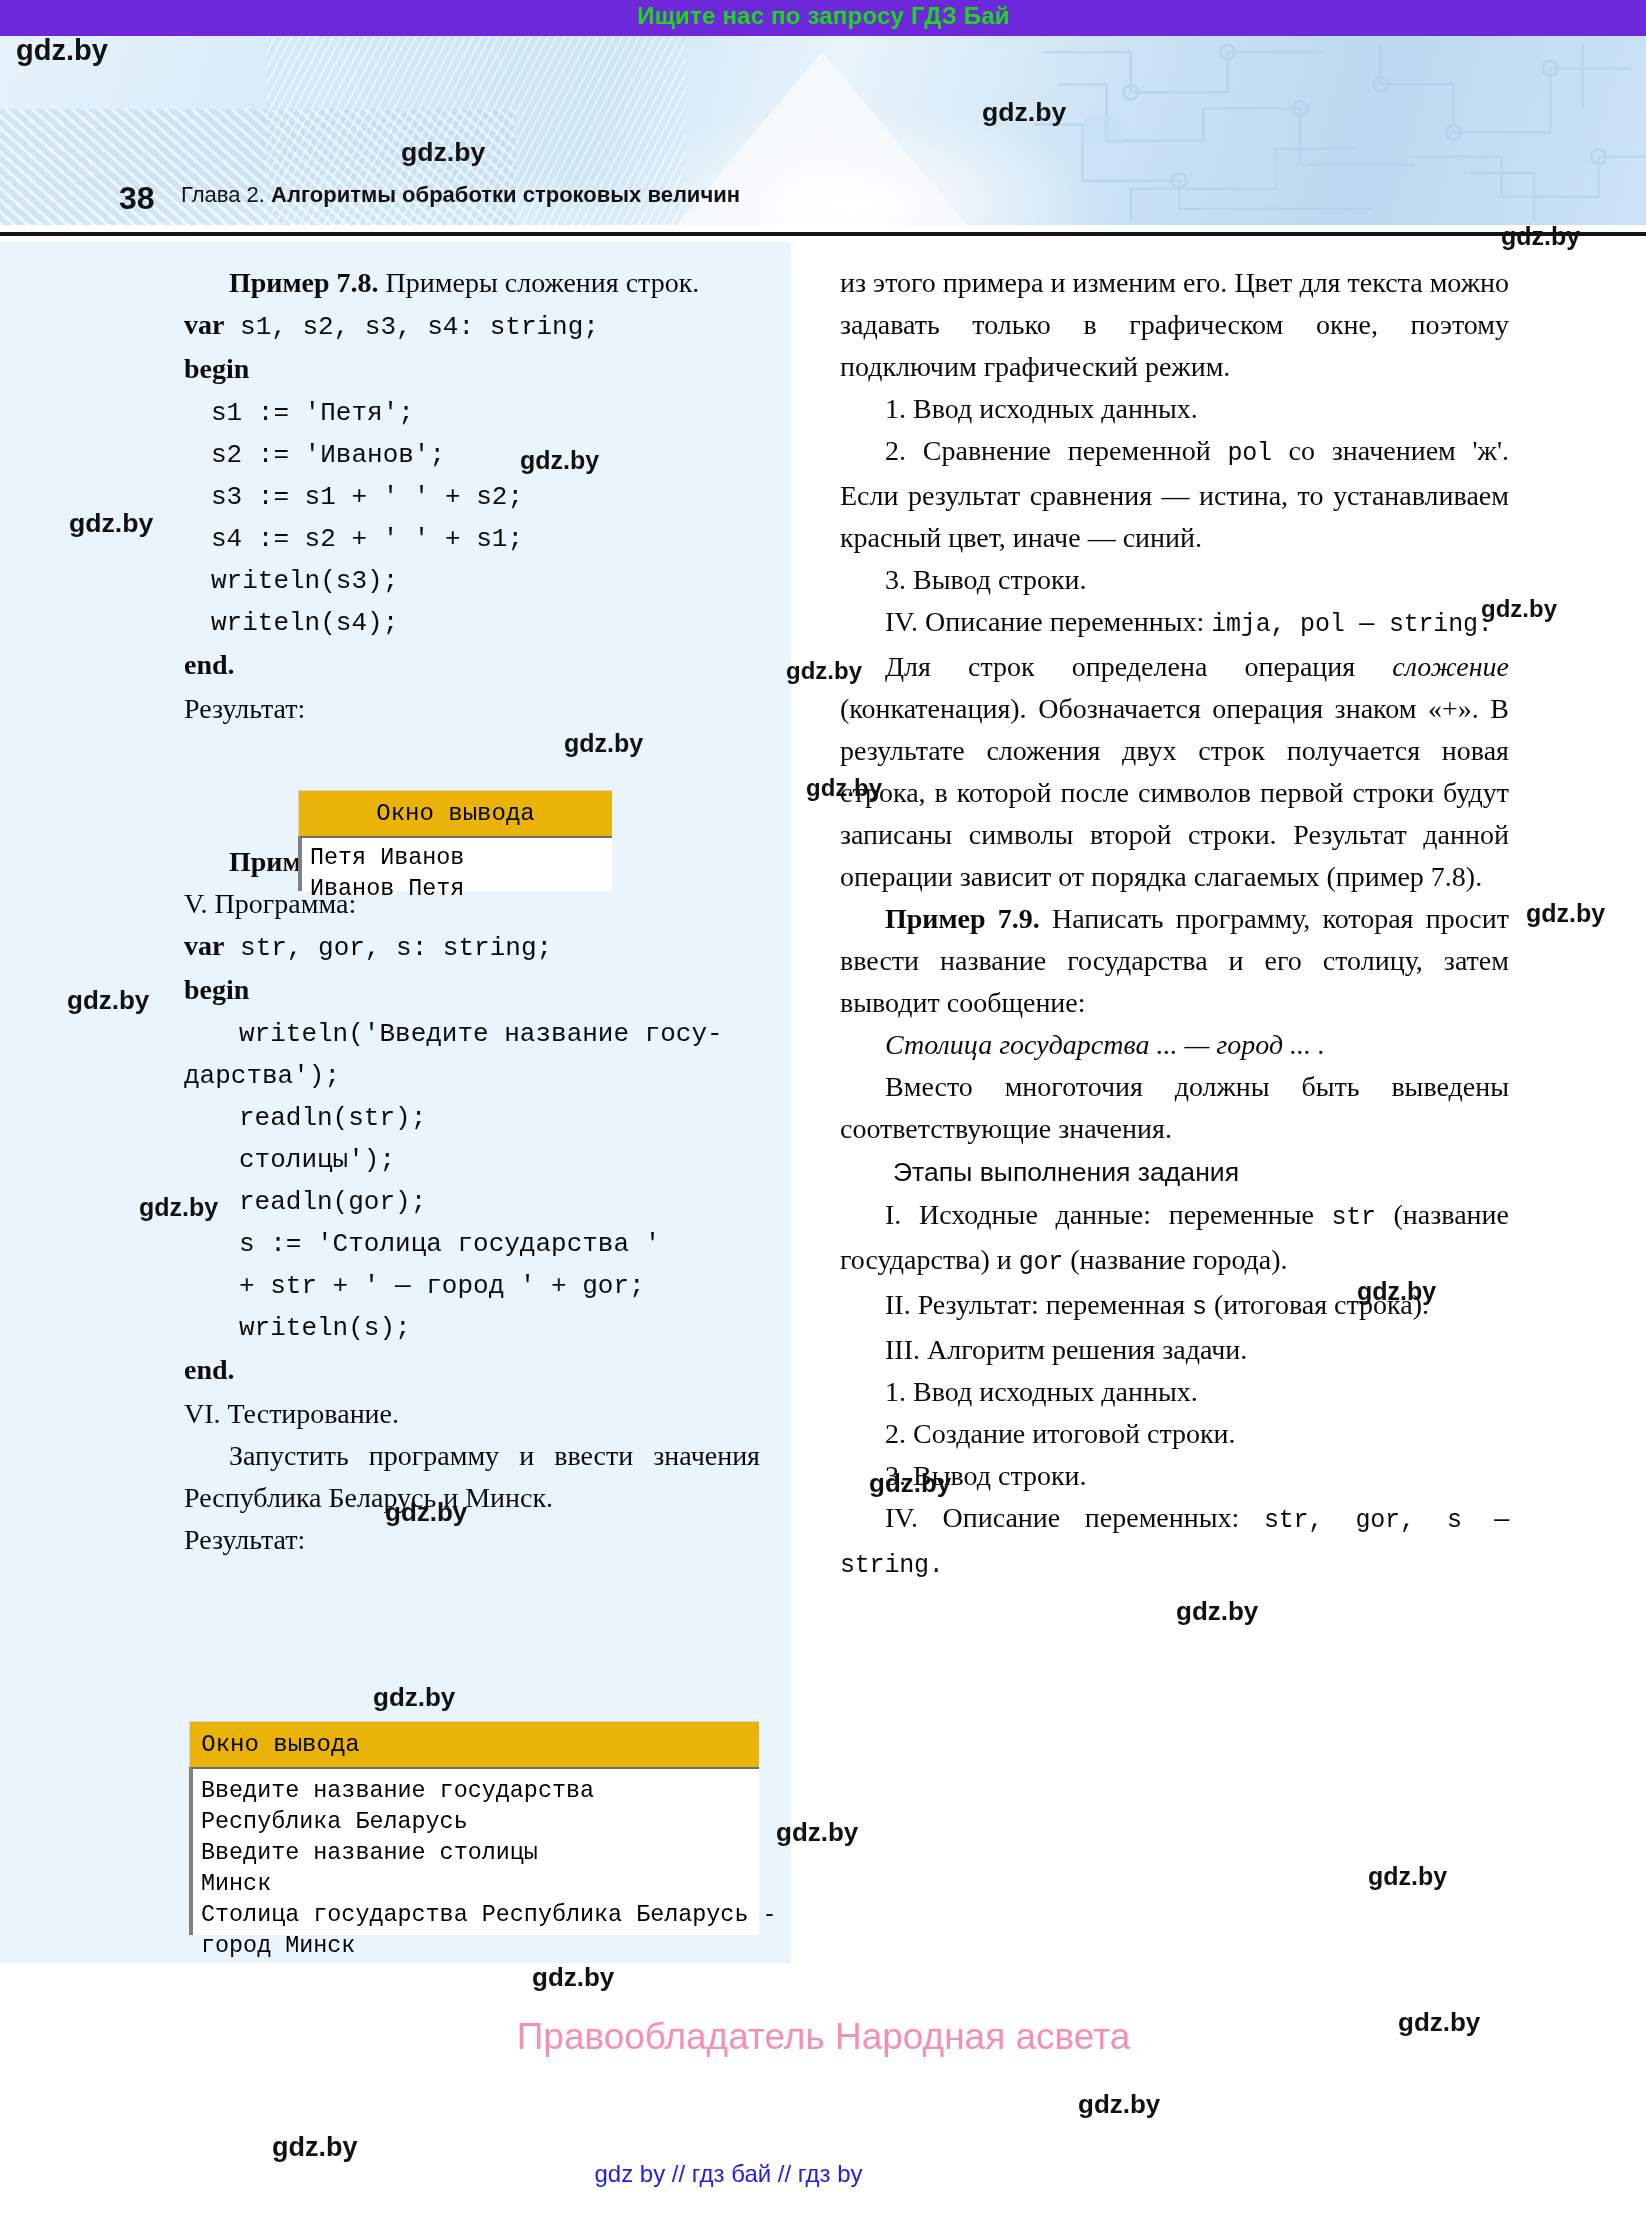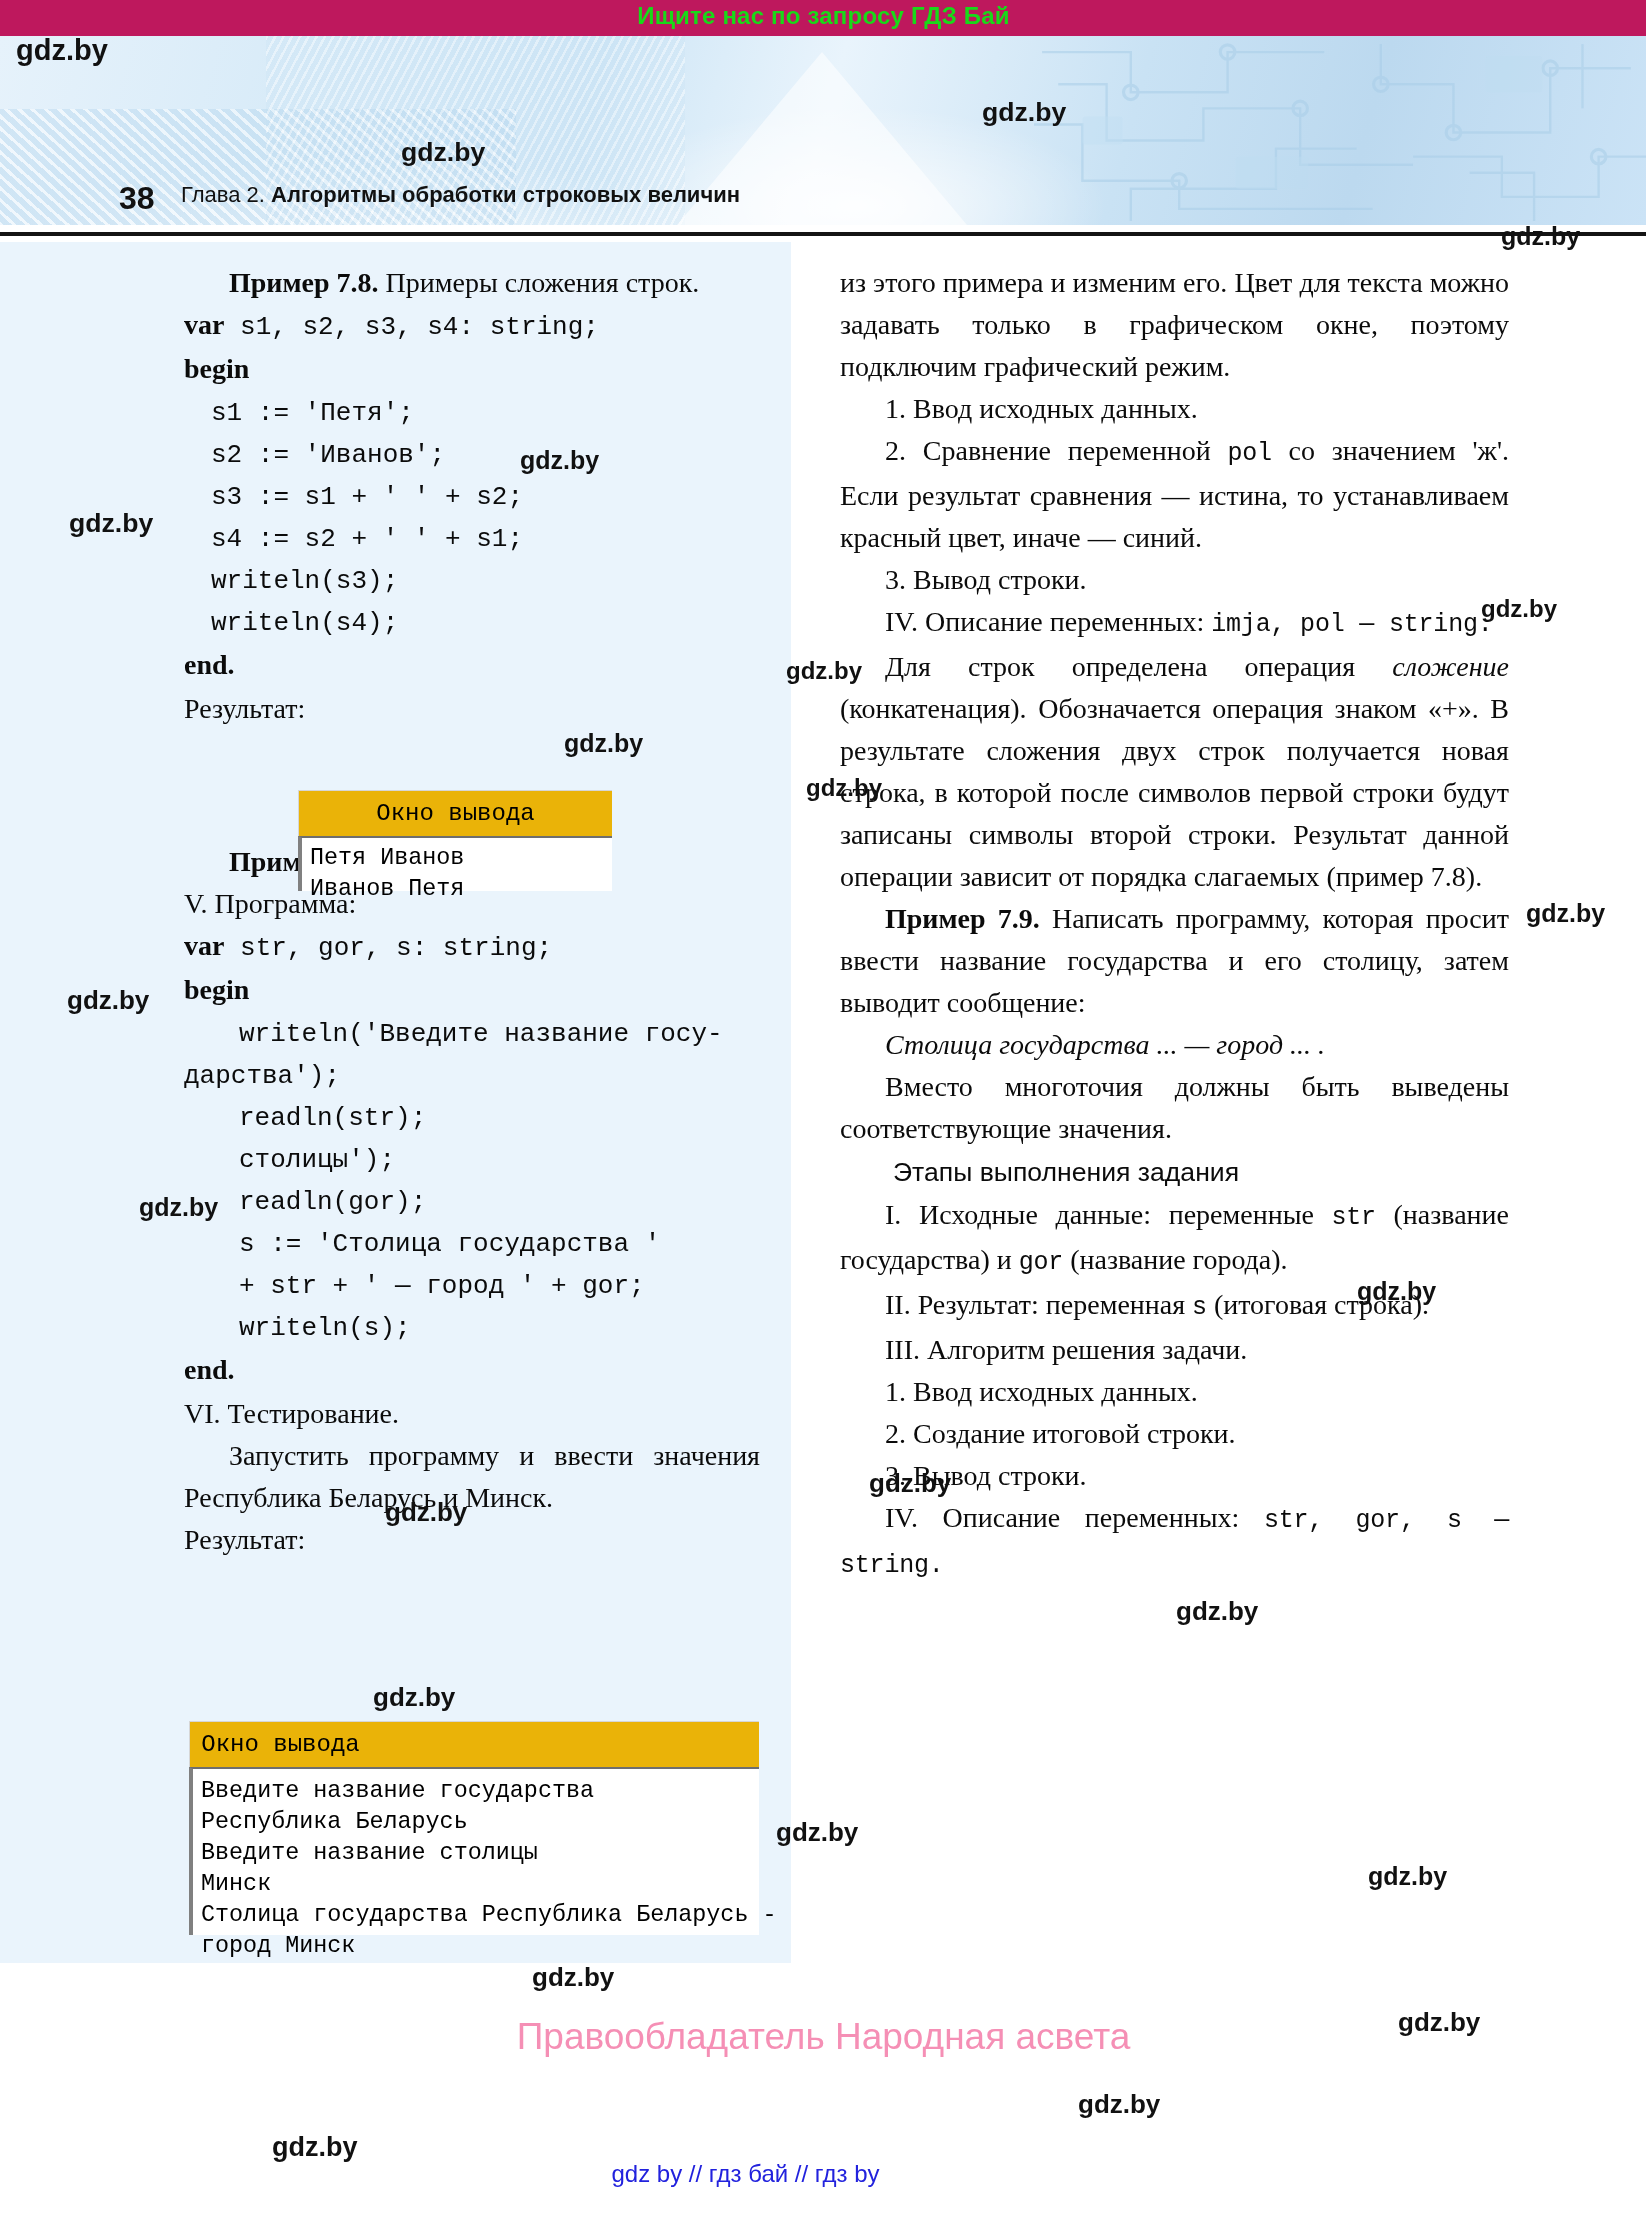--- a/index.html
+++ b/index.html
@@ -6,21 +6,21 @@
   body{
     width:1647px;height:2216px;
     background:#ffffff;
     font-family:"Liberation Serif", serif;
     position:relative;
     overflow:hidden;
   }
   
   #top-banner{
     position:absolute;left:0;top:0;width:1647px;height:36px;
-    background:#be185d;
+    background:#6d28d9;
   }
   #top-banner .txt{
     position:absolute;left:0;top:2.4px;width:1647px;text-align:center;
     font-family:"Liberation Sans", sans-serif;
     font-weight:bold;font-size:24px;color:#19d919;
     letter-spacing:0.2px;
   }
   
   #header-art{
     position:absolute;left:0;top:36px;width:1647px;height:189px;
@@ -134,21 +134,21 @@
   #outwin2{ left:189px; top:1721px; width:570px; }
   #outwin2 .bar{ text-align:left; padding-left:11.3px; }
   #outwin2 .body{ height:168px; }
   
   #copyright{
     position:absolute;left:0;top:2016px;width:1647px;text-align:center;
     font-family:"Liberation Sans", sans-serif;
     font-size:37px;color:#f58fb5;
   }
   #bottom-links{
-    position:absolute;left:17px;top:2160px;width:1457px;text-align:center;
+    position:absolute;left:0;top:2160px;width:1457px;text-align:center;
     font-family:"Liberation Sans", sans-serif;
     font-size:24px;color:#2222dd;
   }
   
   .wm{
     position:absolute;
     font-family:"Liberation Sans", sans-serif;
     font-weight:bold;
     color:#111;
     white-space:nowrap;

